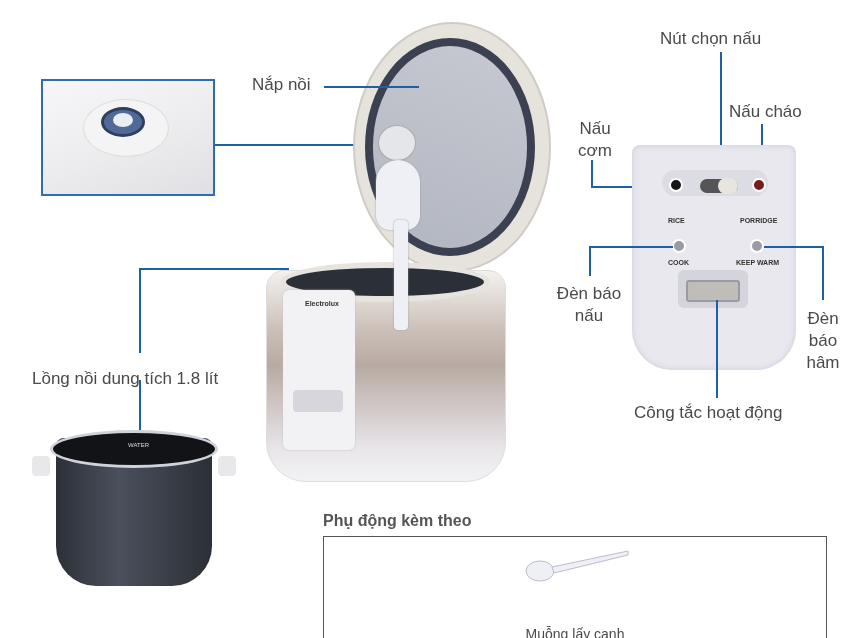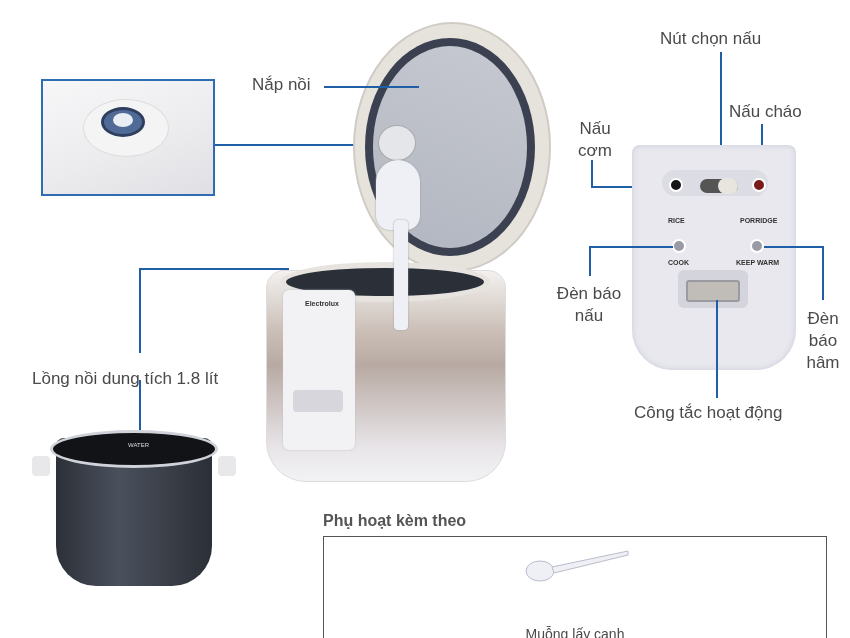--- a/index.html
+++ b/index.html
@@ -107,21 +107,21 @@
   <div class="ln" style="left:589px;top:246px;width:2px;height:30px;"></div>
   <div class="lbl c" style="left:544px;top:283px;width:90px;white-space:normal;">Đèn báo nấu</div>
 
   <div class="ln" style="left:764px;top:246px;width:60px;height:2px;"></div>
   <div class="ln" style="left:822px;top:246px;width:2px;height:54px;"></div>
   <div class="lbl c" style="left:800px;top:308px;width:46px;white-space:normal;">Đèn báo hâm</div>
 
   <div class="ln" style="left:716px;top:300px;width:2px;height:98px;"></div>
   <div class="lbl" style="left:634px;top:402px;">Công tắc hoạt động</div>
 
-  <div class="acc-title">Phụ hoạt kèm theo</div>
+  <div class="acc-title">Phụ động kèm theo</div>
   <div class="acc-table">
     <div class="acc-cell">
       <svg class="pic" width="110" height="40" viewBox="0 0 110 40">
           <ellipse cx="20" cy="26" rx="14" ry="10" fill="#eef0f6" stroke="#bbc"></ellipse>
           <path d="M32 22 L108 6 L108 10 L34 28 Z" fill="#eef0f6" stroke="#bbc"></path>
         </svg>
       <div class="cap">Muỗng lấy canh</div>
     </div>
   </div>
 </div>

